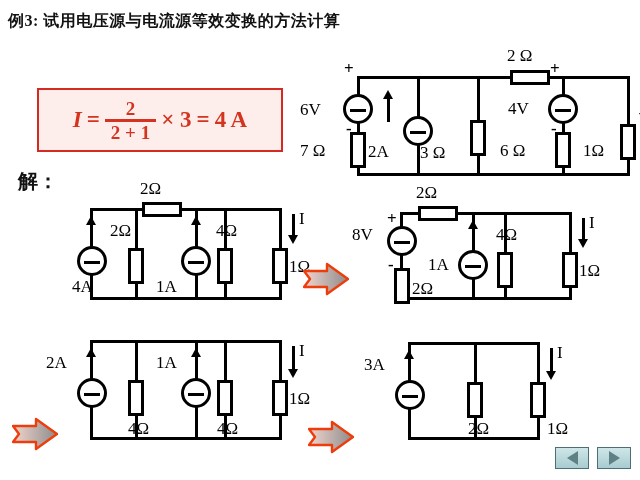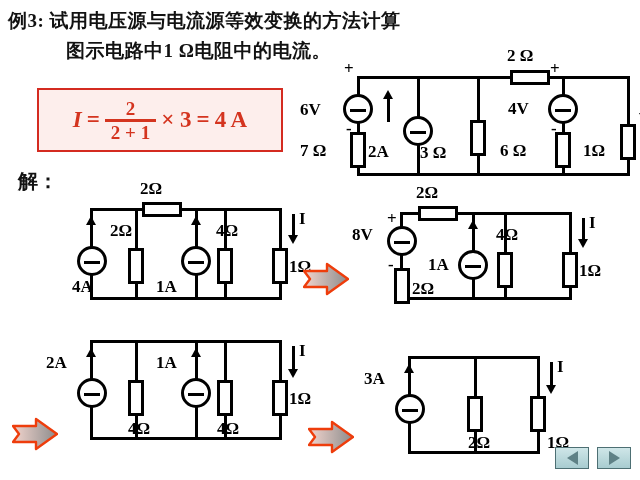--- a/index.html
+++ b/index.html
@@ -10,21 +10,21 @@
     position:relative;
     overflow:hidden;
   }
   .abs{position:absolute;}
 
   
   #title-block{left:8px;top:6px;width:500px;}
   .title-line{
     font-family:"Liberation Serif", serif;
     font-weight:bold;
-    font-size:19px;
+    font-size:16px;
     color:#121212;
     white-space:nowrap;
     line-height:30px;
   }
   #title-line1{letter-spacing:0.5px;}
   #title-line2{margin-left:58px;letter-spacing:0.5px;}
 
   
   #formula-box{
     left:37px;top:88px;width:246px;height:64px;
@@ -90,21 +90,21 @@
   }
   .arrow-dn .head{
     position:absolute;left:0;width:0;height:0;
     border-left:5px solid transparent;border-right:5px solid transparent;
     border-top:9px solid #000;
   }
 
   .lbl{
     position:absolute;
     font-family:"Liberation Serif", serif;
-    font-weight:bold;font-size:17px;color:#000;
+    font-weight:normal;font-size:17px;color:#000;
     white-space:nowrap;line-height:1;
   }
   .sign{
     position:absolute;font-family:"Liberation Serif", serif;
     font-weight:bold;font-size:17px;color:#000;line-height:1;
   }
 
   
   .bigarrow{position:absolute;width:46px;height:34px;}
 
@@ -118,21 +118,20 @@
     box-sizing:border-box;
   }
   .tri-l{width:0;height:0;border-top:7px solid transparent;border-bottom:7px solid transparent;border-right:11px solid #5f8186;}
   .tri-r{width:0;height:0;border-top:7px solid transparent;border-bottom:7px solid transparent;border-left:11px solid #5f8186;}
 </style>
 </head>
 <body>
 
 <div class="abs" id="title-block">
   <div class="title-line" id="title-line1">例3:  试用电压源与电流源等效变换的方法计算</div>
-  <div class="title-line" id="title-line2">图示电路中1 Ω电阻中的电流。</div>
 </div>
 
 <div class="abs" id="formula-box">
   <div class="formula">
     <span class="upr">I</span>
     <span class="fnorm">=</span>
     <span class="frac">
       <span class="num">2</span>
       <span class="bar"></span>
       <span class="den">2 + 1</span>
@@ -327,21 +326,21 @@
 
   <div class="res-v" style="left:182px;top:40px;"></div>
   <div class="lbl" style="left:199px;top:50px;">1Ω</div>
   <div class="arrow-dn" style="left:198px;top:6px;height:32px;">
     <div class="shaft" style="top:0;height:24px;"></div>
     <div class="head" style="top:23px;"></div>
   </div>
   <div class="lbl" style="left:209px;top:2px;">I</div>
 </div>
 
-<div class="circuit" id="circuit-step4" style="left:408px;top:356px;width:140px;height:80px;">
+<div class="circuit" id="circuit-step4" style="left:408px;top:342px;width:140px;height:80px;">
   <div class="wire wh" style="left:0;top:0;width:132px;"></div>
   <div class="wire wh" style="left:0;top:95px;width:132px;"></div>
   <div class="wire wv" style="left:0;top:0;height:98px;"></div>
   <div class="wire wv" style="left:66px;top:0;height:98px;"></div>
   <div class="wire wv" style="left:129px;top:0;height:98px;"></div>
 
   <div class="arrow-up" style="left:-4px;top:8px;height:30px;">
     <div class="head"></div>
     <div class="shaft" style="top:8px;height:22px;"></div>
   </div>

